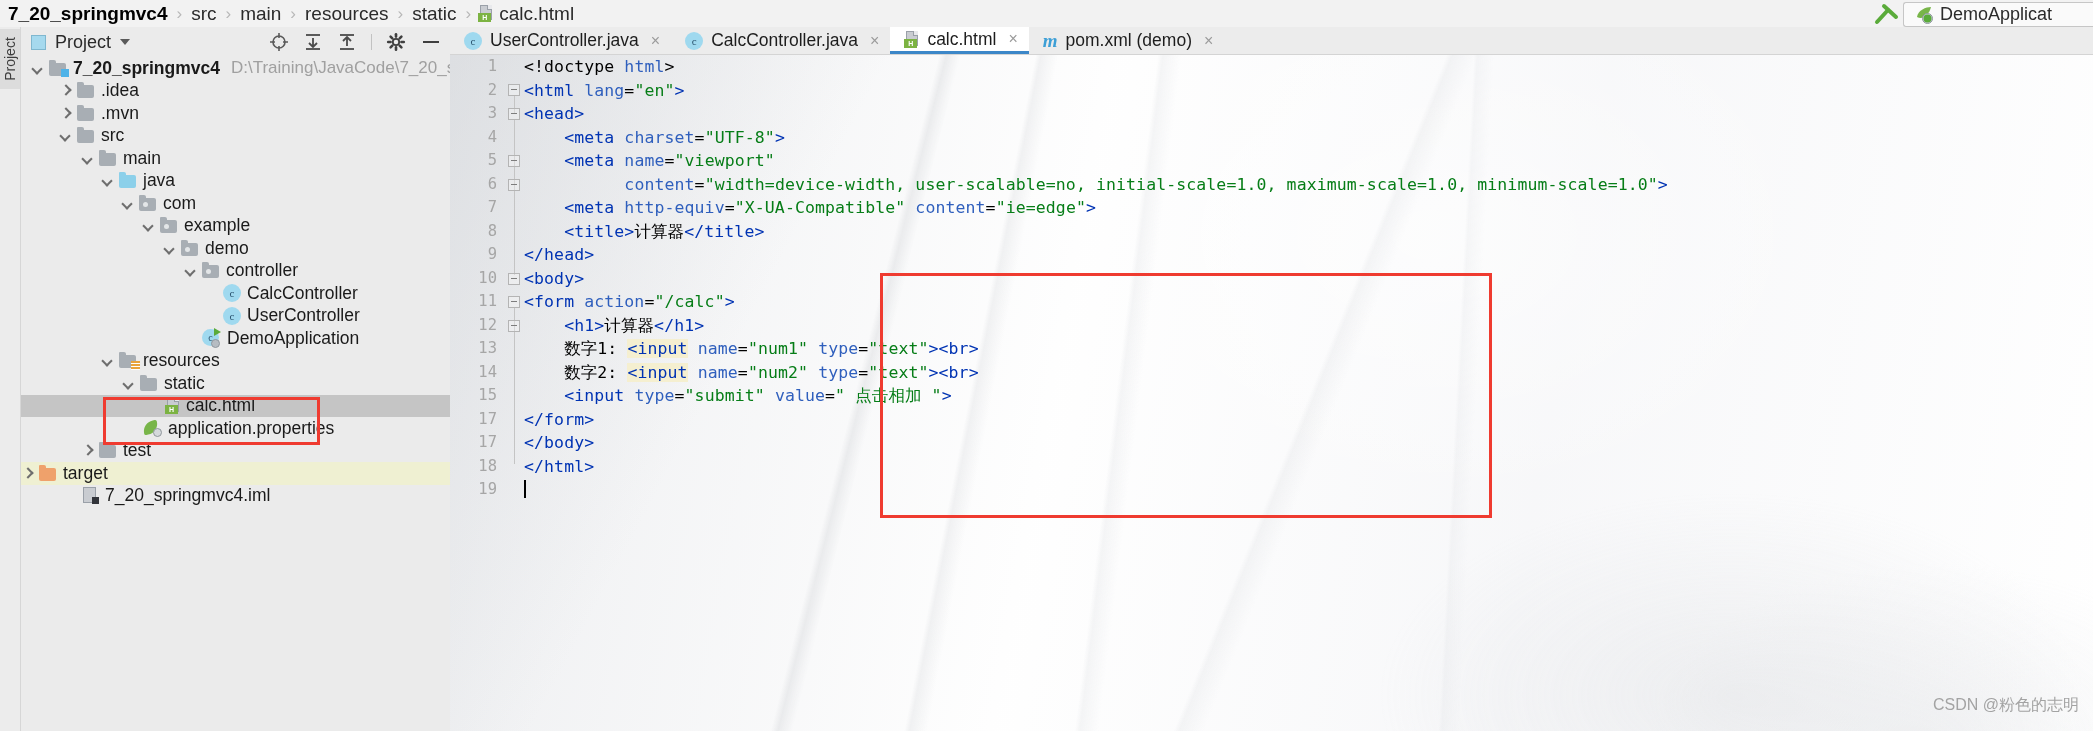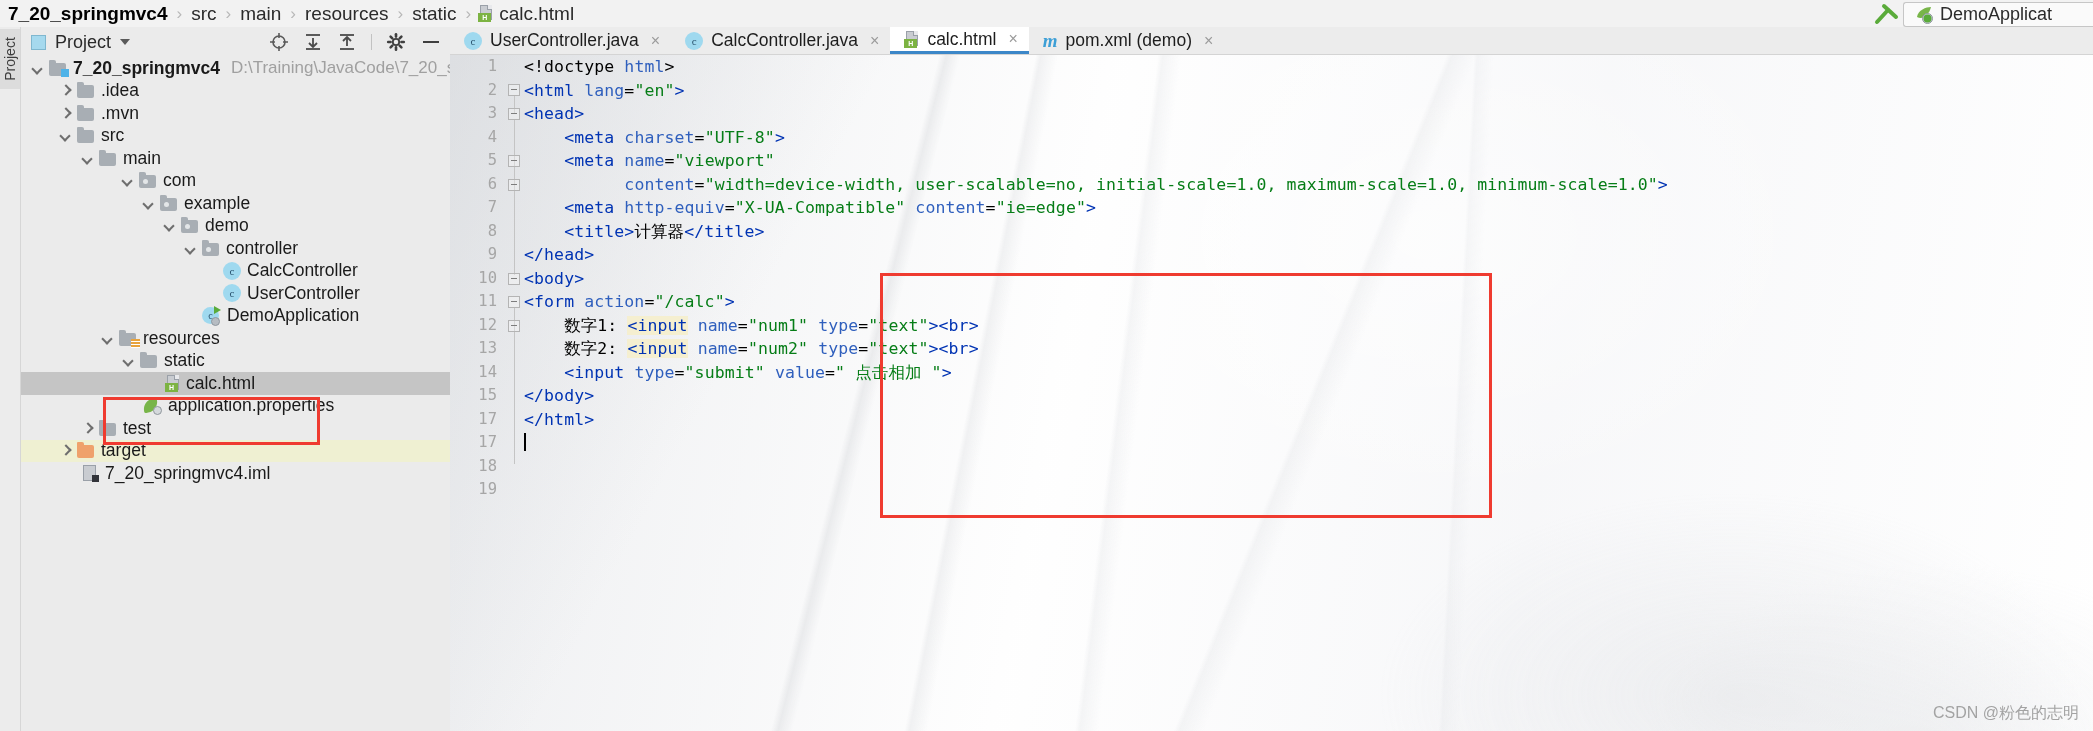--- a/index.html
+++ b/index.html
@@ -573,21 +573,21 @@
     width: 612px; height: 245px;
     border: 3px solid #ef3b30;
     box-sizing: border-box;
     pointer-events: none;
     z-index: 30;
   }
 
   
   .watermark {
     position: absolute;
-    right: 14px; bottom: 8px;
+    right: 14px; bottom: 16px;
     font-size: 16px;
     color: #a3a3a3;
     z-index: 25;
   }
 </style>
 </head>
 <body>
 
 <div class="ide">
 
@@ -714,20 +714,27 @@
       </div>
 
       <div class="trow" style="padding-left:60px">
         <span class="arrow down"></span>
         <span class="ico">
             <span class="folder"></span>
           </span>
         <span class="tlabel">main</span>
       </div>
 
+      <div class="trow" style="padding-left:80px">
+        <span class="arrow down"></span>
+        <span class="ico">
+            <span class="folder blue"></span>
+          </span>
+        <span class="tlabel">java</span>
+      </div>
 
       <div class="trow" style="padding-left:100px">
         <span class="arrow down"></span>
         <span class="ico">
             <span class="folder">
               <span class="dot"></span>
             </span>
           </span>
         <span class="tlabel">com</span>
       </div>
@@ -817,21 +824,21 @@
       </div>
 
       <div class="trow" style="padding-left:60px">
         <span class="arrow right"></span>
         <span class="ico">
             <span class="folder"></span>
           </span>
         <span class="tlabel">test</span>
       </div>
 
-      <div class="trow highlight-yellow" style="padding-left:38px">
+      <div class="trow highlight-yellow" style="">
         <span class="arrow right"></span>
         <span class="ico">
             <span class="folder orange"></span>
           </span>
         <span class="tlabel">target</span>
       </div>
 
 
       <div class="trow" style="padding-left:62px">
         <span class="ico-iml">
@@ -919,23 +926,25 @@
         <div class="cl"><span class="tg">&lt;html </span><span class="at">lang</span><span class="pl">=</span><span class="st">"en"</span><span class="tg">&gt;</span></div>
         <div class="cl"><span class="tg">&lt;head&gt;</span></div>
         <div class="cl"><span class="pl">    </span><span class="tg">&lt;meta </span><span class="at">charset</span><span class="pl">=</span><span class="st">"UTF-8"</span><span class="tg">&gt;</span></div>
         <div class="cl"><span class="pl">    </span><span class="tg">&lt;meta </span><span class="at">name</span><span class="pl">=</span><span class="st">"viewport"</span></div>
         <div class="cl"><span class="pl">          </span><span class="at">content</span><span class="pl">=</span><span class="st">"width=device-width, user-scalable=no, initial-scale=1.0, maximum-scale=1.0, minimum-scale=1.0"</span><span class="tg">&gt;</span></div>
         <div class="cl"><span class="pl">    </span><span class="tg">&lt;meta </span><span class="at">http-equiv</span><span class="pl">=</span><span class="st">"X-UA-Compatible" </span><span class="at">content</span><span class="pl">=</span><span class="st">"ie=edge"</span><span class="tg">&gt;</span></div>
         <div class="cl"><span class="pl">    </span><span class="tg">&lt;title&gt;</span><span class="pl">计算器</span><span class="tg">&lt;/title&gt;</span></div>
         <div class="cl"><span class="tg">&lt;/head&gt;</span></div>
         <div class="cl"><span class="tg">&lt;body&gt;</span></div>
         <div class="cl"><span class="tg">&lt;form </span><span class="at">action</span><span class="pl">=</span><span class="st">"/calc"</span><span class="tg">&gt;</span></div>
+        <div class="cl"><span class="pl">    </span><span class="tg">&lt;h1&gt;</span><span class="pl">计算器</span><span class="tg">&lt;/h1&gt;</span></div>
         <div class="cl"><span class="pl">    数字1: </span><span class="tg hl">&lt;input</span><span class="pl"> </span><span class="at">name</span><span class="pl">=</span><span class="st">"num1" </span><span class="at">type</span><span class="pl">=</span><span class="st">"text"</span><span class="tg">&gt;&lt;br&gt;</span></div>
         <div class="cl"><span class="pl">    数字2: </span><span class="tg hl">&lt;input</span><span class="pl"> </span><span class="at">name</span><span class="pl">=</span><span class="st">"num2" </span><span class="at">type</span><span class="pl">=</span><span class="st">"text"</span><span class="tg">&gt;&lt;br&gt;</span></div>
         <div class="cl"><span class="pl">    </span><span class="tg">&lt;input </span><span class="at">type</span><span class="pl">=</span><span class="st">"submit" </span><span class="at">value</span><span class="pl">=</span><span class="st">" 点击相加 "</span><span class="tg">&gt;</span></div>
+        <div class="cl"><span class="tg">&lt;/form&gt;</span></div>
         <div class="cl"><span class="tg">&lt;/body&gt;</span></div>
         <div class="cl"><span class="tg">&lt;/html&gt;</span></div>
         <div class="cl"><span class="caret"></span></div>
       </div>
 
       <div class="code-redbox"></div>
 
       <div class="watermark">CSDN @粉色的志明</div>
     </div>
   </div>

